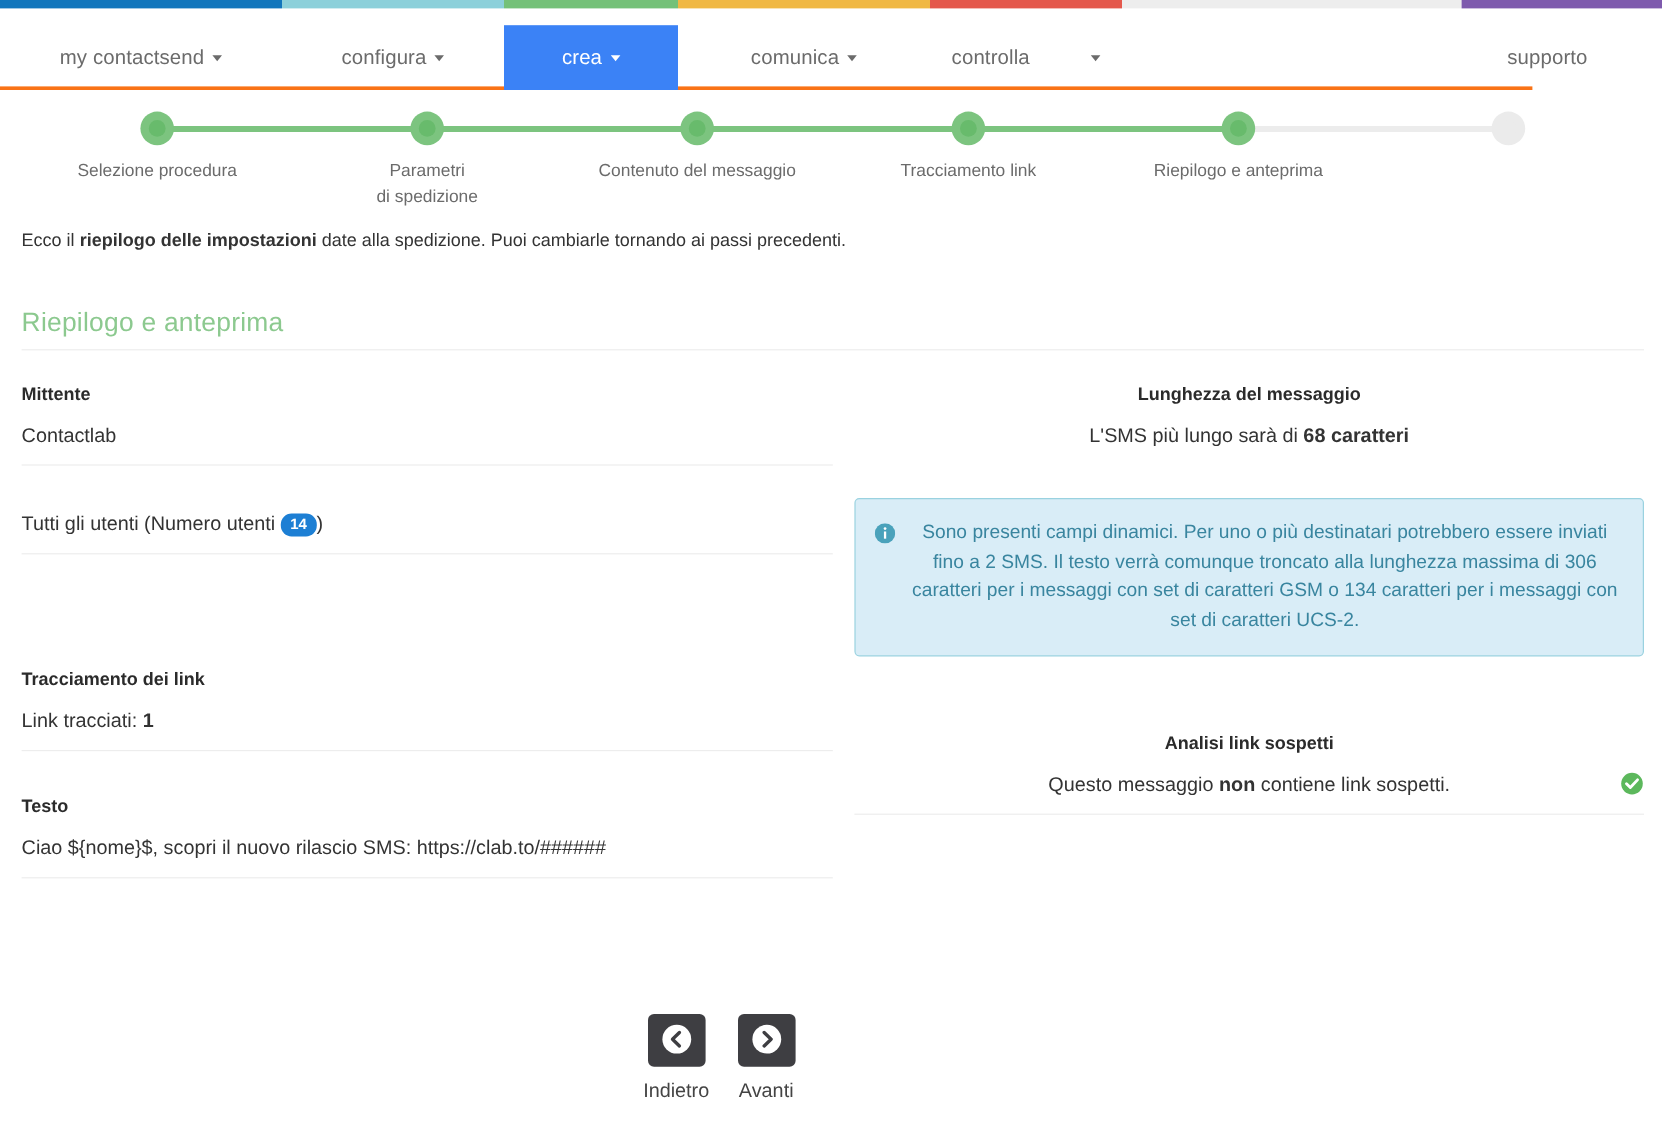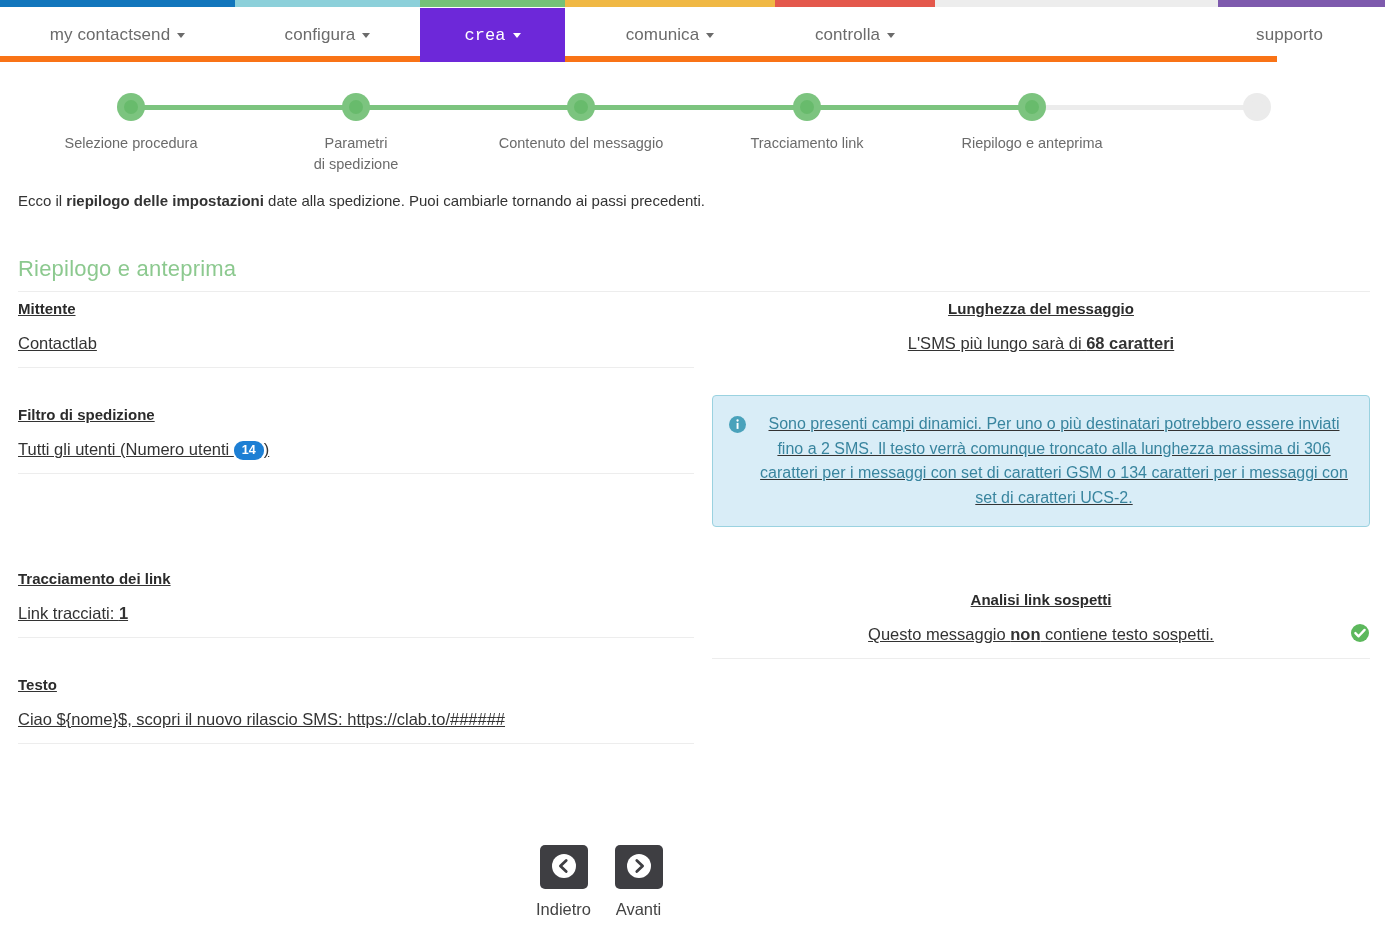--- a/index.html
+++ b/index.html
@@ -16,46 +16,45 @@
   .stripe {
     position: absolute; top: 0; left: 0;
     width: 1385px; height: 7px;
     display: flex;
     z-index: 5;
   }
   .stripe > span { display: block; height: 7px; }
 
   
   .navbar {
-    position: absolute; top: 1px; left: 0;
+    position: absolute; top: 14px; left: 0;
     width: 1277px; height: 61px;
     background: #ffffff;
-    border-bottom: 6px solid #f97316;
+    border-bottom: 3px solid #f97316;
   }
   .nav-items {
     position: absolute; top: 7px; left: 0;
     height: 54px;
     width: 1385px;
     display: flex;
     align-items: stretch;
   }
   .nav-item {
     display: flex;
     align-items: center;
     justify-content: center;
     font-size: 17px;
     color: #6b6b6b;
     cursor: pointer;
     padding: 0 18px;
     letter-spacing: .1px;
   }
   .nav-item.active {
-    background: #6d28d9;
+    background: #3b82f6;
     color: #ffffff;
-    font-family: Liberation Mono, monospace;
   }
   .caret {
     display: inline-block;
     width: 0; height: 0;
     margin-left: 7px;
     border-left: 4px solid transparent;
     border-right: 4px solid transparent;
     border-top: 5px solid currentColor;
     vertical-align: middle;
   }
@@ -135,24 +134,23 @@
     font-size: 22px;
     color: #8cc98f;
     font-weight: normal;
     margin: 42px 0 0 0;
     padding-bottom: 9px;
     border-bottom: 1px solid #ededed;
     letter-spacing: .2px;
   }
 
   .cols {
-    margin-top: 8px;
+    margin-top: 28px;
     display: flex;
     gap: 0;
-    text-decoration: underline;
   }
   .col-left { width: 694px; padding-right: 18px; }
   .col-right { width: 658px; padding-left: 0px; text-align: center; }
 
   .field { margin-bottom: 28px; }
   .field-label {
     font-size: 15px;
     font-weight: bold;
     color: #2b2b2b;
     margin-bottom: 15px;
@@ -262,21 +260,21 @@
     <div class="nav-item active" style="width:145px;">
       <span>crea</span>
       <span class="caret"></span>
     </div>
 
     <div class="nav-item" style="width:210px;">
       <span>comunica</span>
       <span class="caret"></span>
     </div>
 
-    <div class="nav-item" style="width:160px;">
+    <div class="nav-item" style="width:160px;justify-content:space-between;">
       <span>controlla</span>
       <span class="caret"></span>
     </div>
 
     <div class="nav-spacer"></div>
 
     <div class="nav-item" style="padding-right:62px;">
       <span>supporto</span>
     </div>
   </div>
@@ -327,21 +325,20 @@
   <div class="cols">
 
     <div class="col-left">
 
       <div class="field">
         <div class="field-label">Mittente</div>
         <div class="field-value">Contactlab</div>
       </div>
 
       <div class="field" style="margin-top:38px;">
-        <div class="field-label">Filtro di spedizione</div>
         <div class="field-value"><span>Tutti gli utenti (Numero utenti </span><span class="badge">14</span><span>)</span></div>
       </div>
 
       <div class="field" style="margin-top:96px;">
         <div class="field-label">Tracciamento dei link</div>
         <div class="field-value"><span>Link tracciati: </span><b>1</b></div>
       </div>
 
       <div class="field" style="margin-top:38px;">
         <div class="field-label">Testo</div>
@@ -363,21 +360,21 @@
             <circle cx="8.5" cy="8.5" r="8.5" fill="#4aa2bb"></circle>
             <rect x="7.6" y="6.9" width="1.9" height="6" fill="#ffffff"></rect>
             <circle cx="8.55" cy="4.5" r="1.15" fill="#ffffff"></circle>
           </svg>
         </span>
         <span>Sono presenti campi dinamici. Per uno o più destinatari potrebbero essere inviati fino a 2 SMS. Il testo verrà comunque troncato alla lunghezza massima di 306 caratteri per i messaggi con set di caratteri GSM o 134 caratteri per i messaggi con set di caratteri UCS-2.</span>
       </div>
 
       <div class="field" style="margin-top:64px;">
         <div class="field-label">Analisi link sospetti</div>
-        <div class="field-value"><span>Questo messaggio </span><b>non</b><span> contiene testo sospetti.</span>
+        <div class="field-value"><span>Questo messaggio </span><b>non</b><span> contiene link sospetti.</span>
           <span class="check-icon">
             <svg width="20" height="20" viewBox="0 0 20 20">
               <circle cx="10" cy="10" r="9" fill="#5cb85c"></circle>
               <path d="M5.4 10.1 L8.6 13.3 L14.6 6.9" stroke="#ffffff" stroke-width="2.4" fill="none" stroke-linecap="round" stroke-linejoin="round"></path>
             </svg>
           </span>
         </div>
       </div>
 
     </div>

